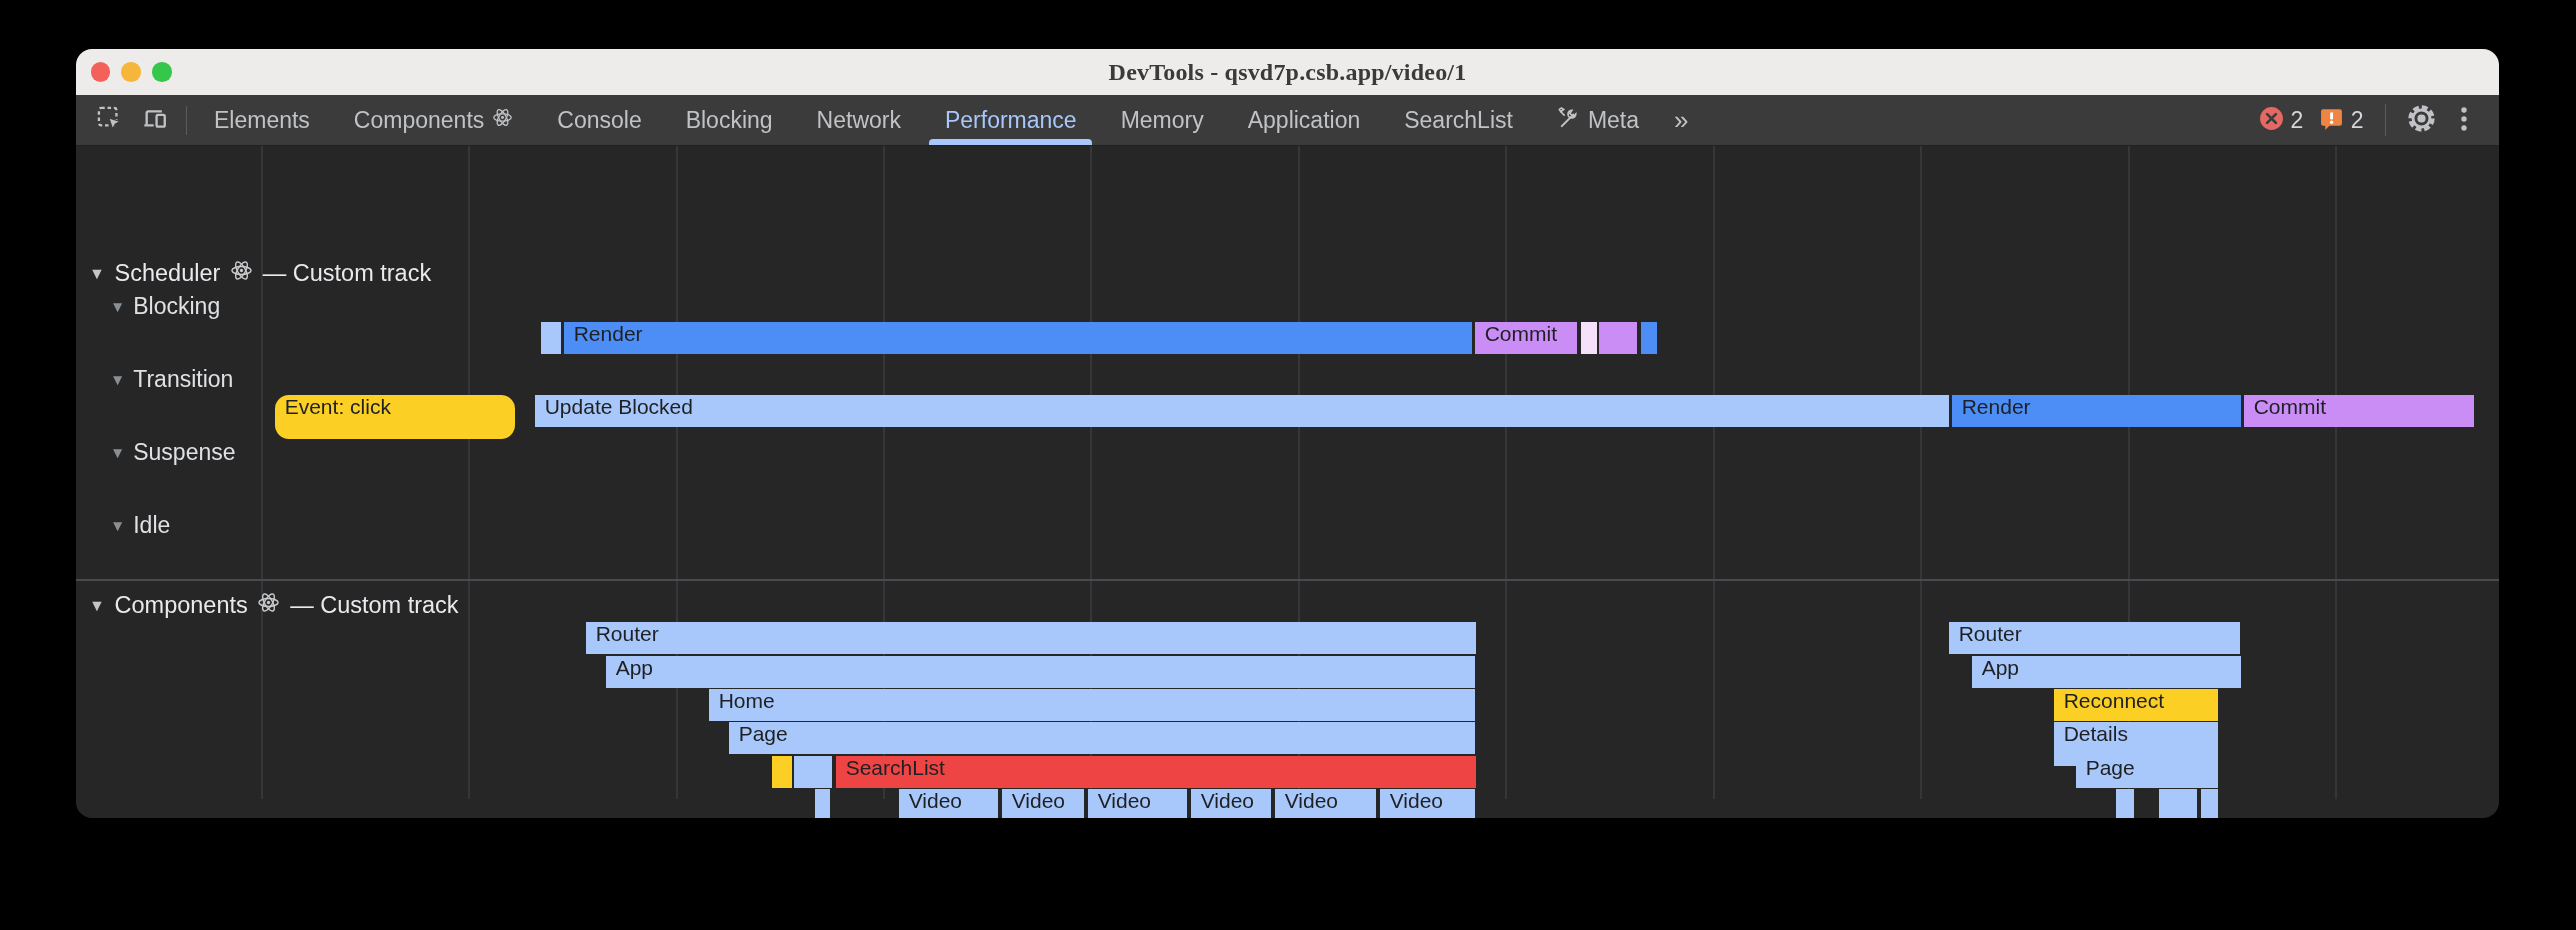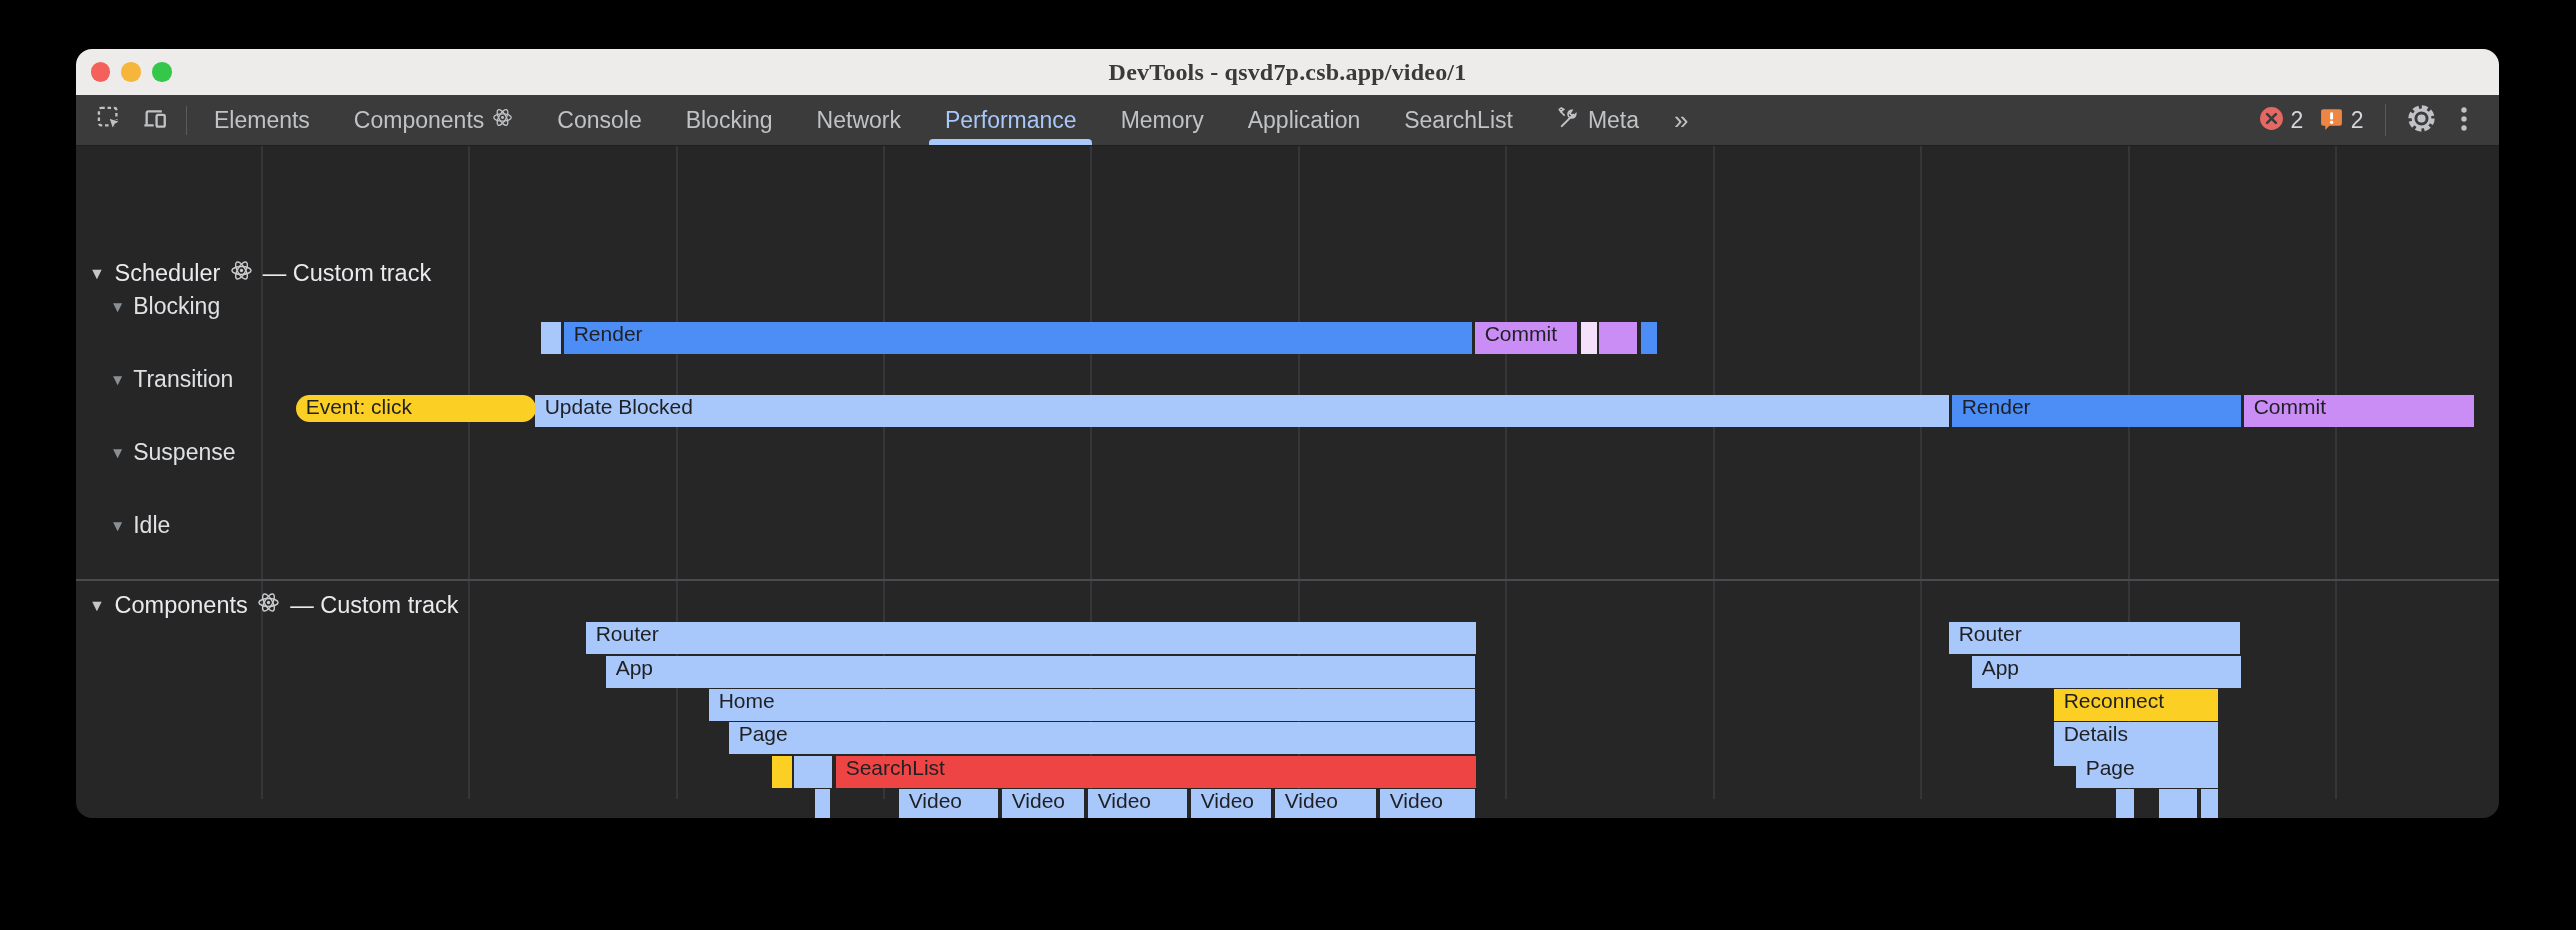--- a/index.html
+++ b/index.html
@@ -232,21 +232,21 @@
         <div class="bar" style="left: 465px; top: 176px; width: 19.5px; height: 32px; background: rgb(168, 199, 250);"></div>
         <div class="bar" style="left: 488px; top: 176px; width: 908px; height: 32px; background: rgb(76, 141, 246);">
           <span>Render</span>
         </div>
         <div class="bar" style="left: 1399px; top: 176px; width: 102px; height: 32px; background: rgb(201, 141, 245);">
           <span>Commit</span>
         </div>
         <div class="bar" style="left: 1505px; top: 176px; width: 16px; height: 32px; background: rgb(246, 225, 251);"></div>
         <div class="bar" style="left: 1523px; top: 176px; width: 38px; height: 32px; background: rgb(201, 141, 245);"></div>
         <div class="bar" style="left: 1565px; top: 176px; width: 16px; height: 32px; background: rgb(76, 141, 246);"></div>
-        <div class="bar" style="left: 220px; top: 249px; width: 240px; height: 27px; background: rgb(251, 207, 36); border-radius: 14px;">
+        <div class="bar" style="left: 199px; top: 249px; width: 240px; height: 44px; background: rgb(251, 207, 36); border-radius: 14px;">
           <span>Event: click</span>
         </div>
         <div class="bar" style="left: 459px; top: 249px; width: 1414px; height: 32px; background: rgb(168, 199, 250);">
           <span>Update Blocked</span>
         </div>
         <div class="bar" style="left: 1876px; top: 249px; width: 289px; height: 32px; background: rgb(76, 141, 246);">
           <span>Render</span>
         </div>
         <div class="bar" style="left: 2168px; top: 249px; width: 230px; height: 32px; background: rgb(201, 141, 245);">
           <span>Commit</span>

